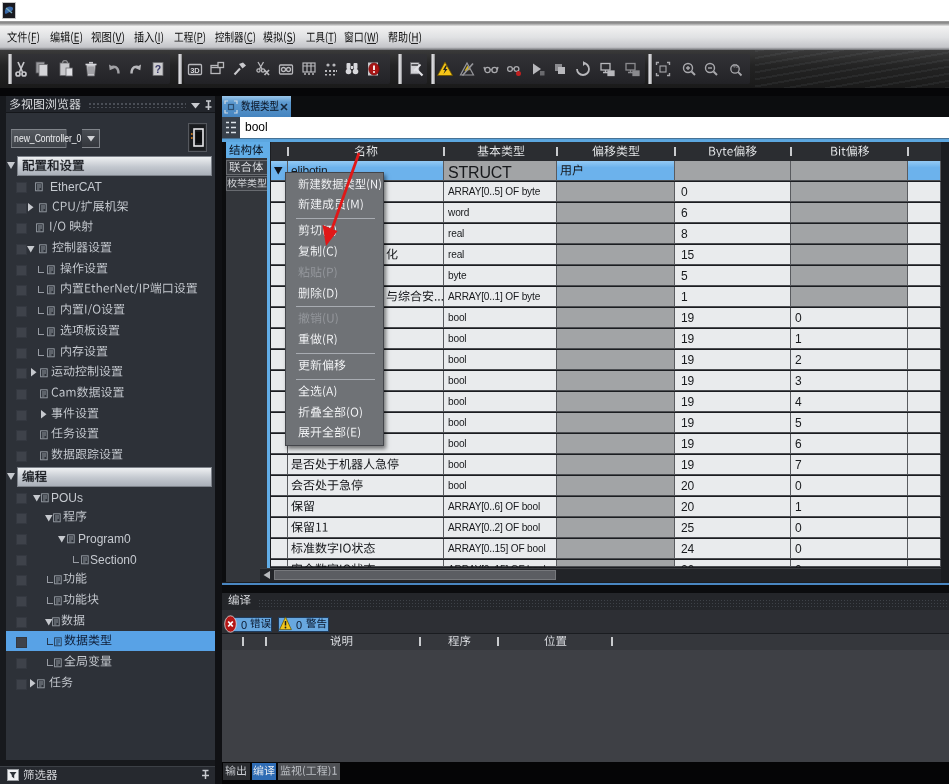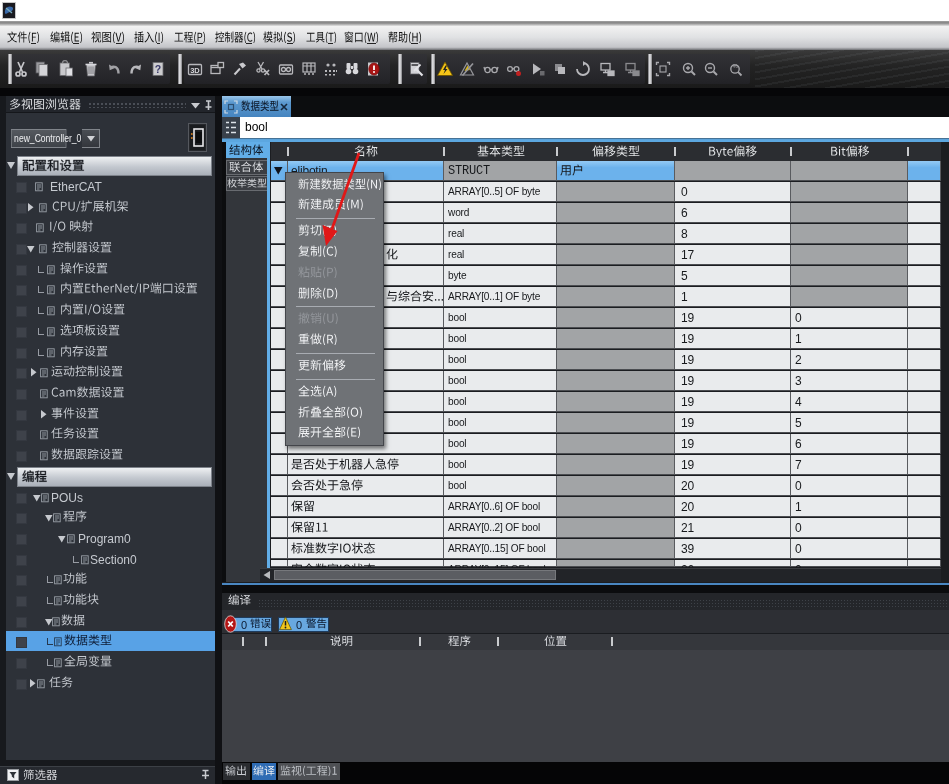--- a/index.html
+++ b/index.html
@@ -1128,21 +1128,21 @@
 <div style="position:absolute;left:288px;top:161px;width:156px;height:20px;background:linear-gradient(#94caf4,#6cb2ec 35%);border-bottom:1px solid #4b4d51;border-right:1px solid #595b5f"></div>
 <div style="position:absolute;left:444px;top:161px;width:113px;height:20px;background:#a2a4a6;border-bottom:1px solid #4b4d51;border-right:1px solid #595b5f"></div>
 <div style="position:absolute;left:557px;top:161px;width:118px;height:20px;background:linear-gradient(#94caf4,#6cb2ec 35%);border-bottom:1px solid #4b4d51;border-right:1px solid #595b5f"></div>
 <div style="position:absolute;left:675px;top:161px;width:116px;height:20px;background:#a2a4a6;border-bottom:1px solid #4b4d51;border-right:1px solid #595b5f"></div>
 <div style="position:absolute;left:791px;top:161px;width:117px;height:20px;background:#a2a4a6;border-bottom:1px solid #4b4d51;border-right:1px solid #595b5f"></div>
 <div style="position:absolute;left:908px;top:161px;width:33px;height:20px;background:linear-gradient(#94caf4,#6cb2ec 35%);border-bottom:1px solid #4b4d51;border-right:1px solid #595b5f"></div>
 <svg class="a" style="left:274px;top:167px" width="9" height="8">
       <path d="M0 0 h8.5 l-4.25 7.5Z" fill="#10131a"></path>
     </svg>
 <div style="position:absolute;left:291px;top:164px;font-size:12px;letter-spacing:-0.2px;color:#17191c;white-space:nowrap;">elibotin</div>
-<div style="position:absolute;left:448px;top:164px;font-size:12px;letter-spacing:-0.2px;color:#17191c;white-space:nowrap;font-family:Liberation Mono, monospace;">STRUCT</div>
+<div style="position:absolute;left:448px;top:164px;font-size:16px;letter-spacing:-0.2px;color:#17191c;white-space:nowrap;">STRUCT</div>
 <div style="position:absolute;left:560px;top:164px;color:#17191c;white-space:nowrap;">
       <svg class="z" style="width:24.0px;height:12px;" viewBox="0 -225 512 256">
         <g transform="scale(1,-1)" fill="currentColor">
           <use href="#ep" x="0"></use>
           <use href="#dp" x="256"></use>
         </g>
       </svg>
     </div>
 <div style="position:absolute;left:271px;top:182px;width:17px;height:20px;background:#e9ebed;border-bottom:1px solid #4b4d51;border-right:1px solid #595b5f"></div>
 <div style="position:absolute;left:288px;top:182px;width:156px;height:20px;background:#e9ebed;border-bottom:1px solid #4b4d51;border-right:1px solid #595b5f"></div>
@@ -1172,21 +1172,21 @@
 <div style="position:absolute;left:448px;top:227px;font-size:11.5px;letter-spacing:-0.2px;color:#17191c;white-space:nowrap;transform:scaleX(0.88);transform-origin:0 50%;">real</div>
 <div style="position:absolute;left:681px;top:227px;font-size:12px;letter-spacing:-0.2px;color:#17191c;white-space:nowrap;">8</div>
 <div style="position:absolute;left:271px;top:245px;width:17px;height:20px;background:#e9ebed;border-bottom:1px solid #4b4d51;border-right:1px solid #595b5f"></div>
 <div style="position:absolute;left:288px;top:245px;width:156px;height:20px;background:#e9ebed;border-bottom:1px solid #4b4d51;border-right:1px solid #595b5f"></div>
 <div style="position:absolute;left:444px;top:245px;width:113px;height:20px;background:#e9ebed;border-bottom:1px solid #4b4d51;border-right:1px solid #595b5f"></div>
 <div style="position:absolute;left:557px;top:245px;width:118px;height:20px;background:#a2a4a6;border-bottom:1px solid #4b4d51;border-right:1px solid #595b5f"></div>
 <div style="position:absolute;left:675px;top:245px;width:116px;height:20px;background:#e9ebed;border-bottom:1px solid #4b4d51;border-right:1px solid #595b5f"></div>
 <div style="position:absolute;left:791px;top:245px;width:117px;height:20px;background:#a2a4a6;border-bottom:1px solid #4b4d51;border-right:1px solid #595b5f"></div>
 <div style="position:absolute;left:908px;top:245px;width:33px;height:20px;background:#e9ebed;border-bottom:1px solid #4b4d51;border-right:1px solid #595b5f"></div>
 <div style="position:absolute;left:448px;top:248px;font-size:11.5px;letter-spacing:-0.2px;color:#17191c;white-space:nowrap;transform:scaleX(0.88);transform-origin:0 50%;">real</div>
-<div style="position:absolute;left:681px;top:248px;font-size:12px;letter-spacing:-0.2px;color:#17191c;white-space:nowrap;">17</div>
+<div style="position:absolute;left:681px;top:248px;font-size:12px;letter-spacing:-0.2px;color:#17191c;white-space:nowrap;">15</div>
 <div style="position:absolute;left:271px;top:266px;width:17px;height:20px;background:#e9ebed;border-bottom:1px solid #4b4d51;border-right:1px solid #595b5f"></div>
 <div style="position:absolute;left:288px;top:266px;width:156px;height:20px;background:#e9ebed;border-bottom:1px solid #4b4d51;border-right:1px solid #595b5f"></div>
 <div style="position:absolute;left:444px;top:266px;width:113px;height:20px;background:#e9ebed;border-bottom:1px solid #4b4d51;border-right:1px solid #595b5f"></div>
 <div style="position:absolute;left:557px;top:266px;width:118px;height:20px;background:#a2a4a6;border-bottom:1px solid #4b4d51;border-right:1px solid #595b5f"></div>
 <div style="position:absolute;left:675px;top:266px;width:116px;height:20px;background:#e9ebed;border-bottom:1px solid #4b4d51;border-right:1px solid #595b5f"></div>
 <div style="position:absolute;left:791px;top:266px;width:117px;height:20px;background:#a2a4a6;border-bottom:1px solid #4b4d51;border-right:1px solid #595b5f"></div>
 <div style="position:absolute;left:908px;top:266px;width:33px;height:20px;background:#e9ebed;border-bottom:1px solid #4b4d51;border-right:1px solid #595b5f"></div>
 <div style="position:absolute;left:448px;top:269px;font-size:11.5px;letter-spacing:-0.2px;color:#17191c;white-space:nowrap;transform:scaleX(0.88);transform-origin:0 50%;">byte</div>
 <div style="position:absolute;left:681px;top:269px;font-size:12px;letter-spacing:-0.2px;color:#17191c;white-space:nowrap;">5</div>
 <div style="position:absolute;left:271px;top:287px;width:17px;height:20px;background:#e9ebed;border-bottom:1px solid #4b4d51;border-right:1px solid #595b5f"></div>
@@ -1344,21 +1344,21 @@
       <svg class="z" style="width:37.3px;height:12px;" viewBox="0 -225 796 256">
         <g transform="scale(1,-1)" fill="currentColor">
           <use href="#br" x="0"></use>
           <use href="#eq" x="256"></use>
           <use href="#f" x="512"></use>
           <use href="#f" x="654"></use>
         </g>
       </svg>
     </div>
 <div style="position:absolute;left:448px;top:521px;font-size:11.5px;letter-spacing:-0.2px;color:#17191c;white-space:nowrap;transform:scaleX(0.88);transform-origin:0 50%;">ARRAY[0..2] OF bool</div>
-<div style="position:absolute;left:681px;top:521px;font-size:12px;letter-spacing:-0.2px;color:#17191c;white-space:nowrap;">21</div>
+<div style="position:absolute;left:681px;top:521px;font-size:12px;letter-spacing:-0.2px;color:#17191c;white-space:nowrap;">25</div>
 <div style="position:absolute;left:795px;top:521px;font-size:12px;letter-spacing:-0.2px;color:#17191c;white-space:nowrap;">0</div>
 <div style="position:absolute;left:271px;top:539px;width:17px;height:20px;background:#e9ebed;border-bottom:1px solid #4b4d51;border-right:1px solid #595b5f"></div>
 <div style="position:absolute;left:288px;top:539px;width:156px;height:20px;background:#e9ebed;border-bottom:1px solid #4b4d51;border-right:1px solid #595b5f"></div>
 <div style="position:absolute;left:444px;top:539px;width:113px;height:20px;background:#e9ebed;border-bottom:1px solid #4b4d51;border-right:1px solid #595b5f"></div>
 <div style="position:absolute;left:557px;top:539px;width:118px;height:20px;background:#a2a4a6;border-bottom:1px solid #4b4d51;border-right:1px solid #595b5f"></div>
 <div style="position:absolute;left:675px;top:539px;width:116px;height:20px;background:#e9ebed;border-bottom:1px solid #4b4d51;border-right:1px solid #595b5f"></div>
 <div style="position:absolute;left:791px;top:539px;width:117px;height:20px;background:#e9ebed;border-bottom:1px solid #4b4d51;border-right:1px solid #595b5f"></div>
 <div style="position:absolute;left:908px;top:539px;width:33px;height:20px;background:#e9ebed;border-bottom:1px solid #4b4d51;border-right:1px solid #595b5f"></div>
 <div style="position:absolute;left:291px;top:542px;color:#17191c;white-space:nowrap;">
       <svg class="z" style="width:84.4px;height:12px;" viewBox="0 -225 1801 256">
@@ -1368,21 +1368,21 @@
           <use href="#dy" x="512"></use>
           <use href="#db" x="768"></use>
           <use href="#n" x="1024"></use>
           <use href="#q" x="1099"></use>
           <use href="#eo" x="1289"></use>
           <use href="#dm" x="1545"></use>
         </g>
       </svg>
     </div>
 <div style="position:absolute;left:448px;top:542px;font-size:11.5px;letter-spacing:-0.2px;color:#17191c;white-space:nowrap;transform:scaleX(0.88);transform-origin:0 50%;">ARRAY[0..15] OF bool</div>
-<div style="position:absolute;left:681px;top:542px;font-size:12px;letter-spacing:-0.2px;color:#17191c;white-space:nowrap;">39</div>
+<div style="position:absolute;left:681px;top:542px;font-size:12px;letter-spacing:-0.2px;color:#17191c;white-space:nowrap;">24</div>
 <div style="position:absolute;left:795px;top:542px;font-size:12px;letter-spacing:-0.2px;color:#17191c;white-space:nowrap;">0</div>
 <div style="position:absolute;left:271px;top:560px;width:17px;height:7px;background:#e9ebed;border-bottom:1px solid #4b4d51;border-right:1px solid #595b5f"></div>
 <div style="position:absolute;left:288px;top:560px;width:156px;height:7px;background:#e9ebed;border-bottom:1px solid #4b4d51;border-right:1px solid #595b5f"></div>
 <div style="position:absolute;left:444px;top:560px;width:113px;height:7px;background:#e9ebed;border-bottom:1px solid #4b4d51;border-right:1px solid #595b5f"></div>
 <div style="position:absolute;left:557px;top:560px;width:118px;height:7px;background:#a2a4a6;border-bottom:1px solid #4b4d51;border-right:1px solid #595b5f"></div>
 <div style="position:absolute;left:675px;top:560px;width:116px;height:7px;background:#e9ebed;border-bottom:1px solid #4b4d51;border-right:1px solid #595b5f"></div>
 <div style="position:absolute;left:791px;top:560px;width:117px;height:7px;background:#e9ebed;border-bottom:1px solid #4b4d51;border-right:1px solid #595b5f"></div>
 <div style="position:absolute;left:908px;top:560px;width:33px;height:7px;background:#e9ebed;border-bottom:1px solid #4b4d51;border-right:1px solid #595b5f"></div>
 <div style="position:absolute;left:291px;top:563px;color:#17191c;white-space:nowrap;height:5px;overflow:hidden;">
       <svg class="z" style="width:84.4px;height:12px;" viewBox="0 -225 1801 256">

